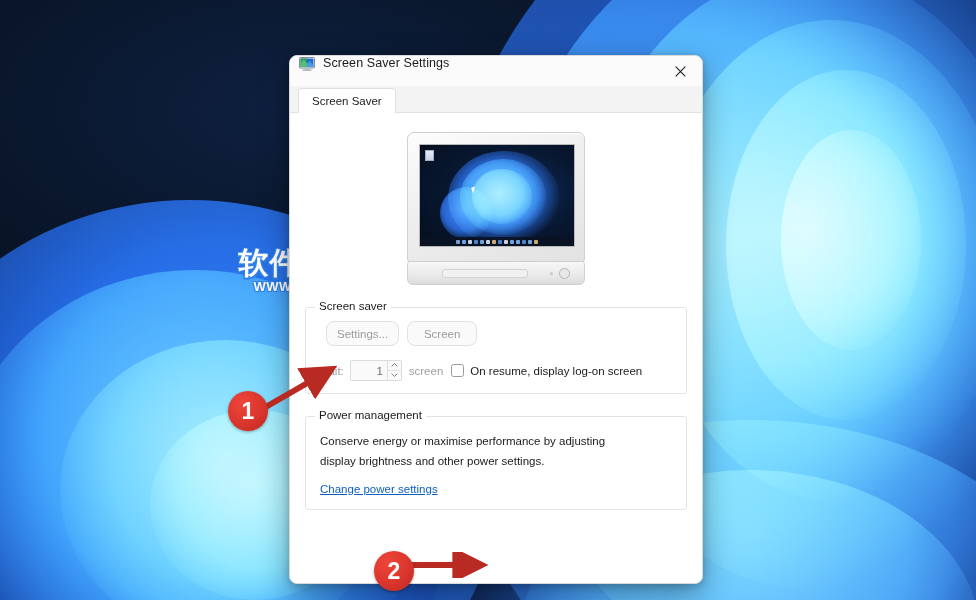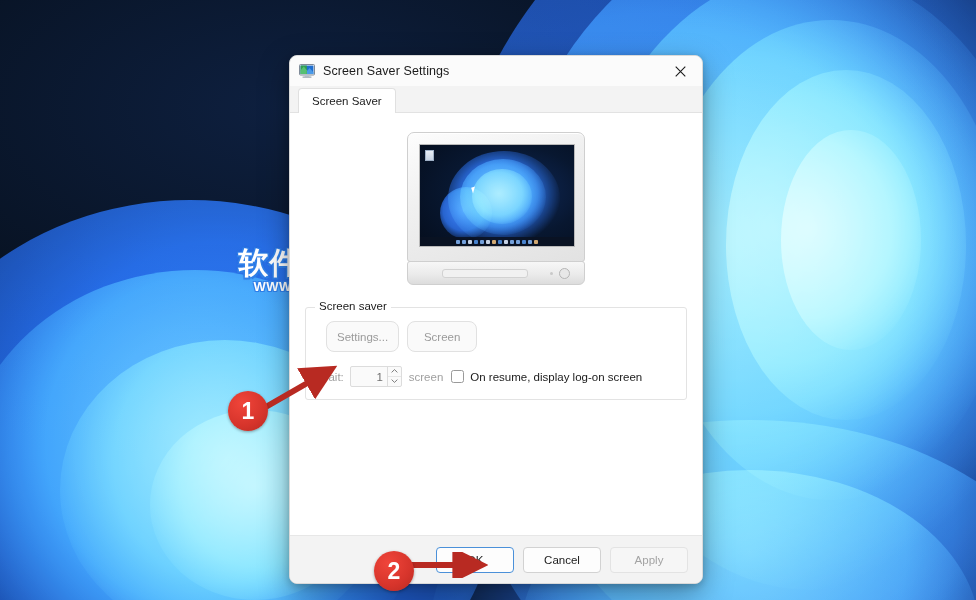--- a/index.html
+++ b/index.html
@@ -91,21 +91,21 @@
     border-radius: 8px;
     border: 1px solid #d9d9d9;
     box-shadow: 0 10px 30px rgba(0,0,0,.35), 0 2px 8px rgba(0,0,0,.2);
     z-index: 10;
     overflow: hidden;
     display: flex; flex-direction: column;
   }
   .titlebar {
     height: 30px;
     background: #fbfbfb;
-    display: flex; align-items: center;
+    display: flex; 
     padding-left: 9px;
     flex: 0 0 auto;
     position: relative;
   }
   .title-icon { width: 16px; height: 16px; margin-right: 8px; flex: 0 0 auto; display:block; }
   .title-text {
     font-size: 12.5px; color: #1b1b1b; letter-spacing: .1px;
   }
   .close-btn {
     position: absolute; right: 0; top: 0;
@@ -256,21 +256,21 @@
     background: #ffffff;
     display: flex; align-items: center;
     padding: 0 6px 0 8px;
     font-size: 11.5px; color: #1b1b1b;
     position: relative;
   }
   .combo .combo-val { flex: 1 1 auto; }
   .combo .chev { flex: 0 0 auto; display: block; }
 
   .btn {
-    height: 31px;
+    height: 25px;
     min-width: 70px;
     padding: 0 10px;
     border: 1px solid #e1e1e1;
     border-radius: 8px;
     background: #fafafa;
     font-size: 11.5px;
     color: #9b9b9b;
     display: flex; align-items: center; justify-content: center;
     font-family: "Liberation Sans", sans-serif;
   }
@@ -478,34 +478,29 @@
                   </svg>
               </span>
             </div>
           </div>
           <span class="minutes">screen</span>
           <div class="chk"></div>
           <span class="chk-label">On resume, display log-on screen</span>
         </div>
       </div>
 
+      <div class="group">
+        <div class="group-label">Power management</div>
+        <div class="pm-text">Conserve energy or maximise performance by adjusting</div>
+        <div class="pm-text">display brightness and other power settings.</div>
+        <a class="pm-link" href="#">Change power settings</a>
+      </div>
 
     </div>
 
-    <div class="footer">
-      <div class="fbtn focused">
-        <span>OK</span>
-      </div>
-      <div class="fbtn">
-        <span>Cancel</span>
-      </div>
-      <div class="fbtn disabled">
-        <span>Apply</span>
-      </div>
-    </div>
   </div>
 
   <div class="annot" id="arrow1">
     <svg width="90" height="55" viewBox="0 0 90 55">
       <defs>
         <marker id="ah1" markerWidth="6" markerHeight="6" refX="4.6" refY="3" orient="auto">
           <path d="M0,0 L6,3 L0,6 z" fill="#b82a22"></path>
         </marker>
       </defs>
       <line x1="6" y1="48" x2="72" y2="10" stroke="#b82a22" stroke-width="6" marker-end="url(#ah1)" stroke-linecap="round"></line>

